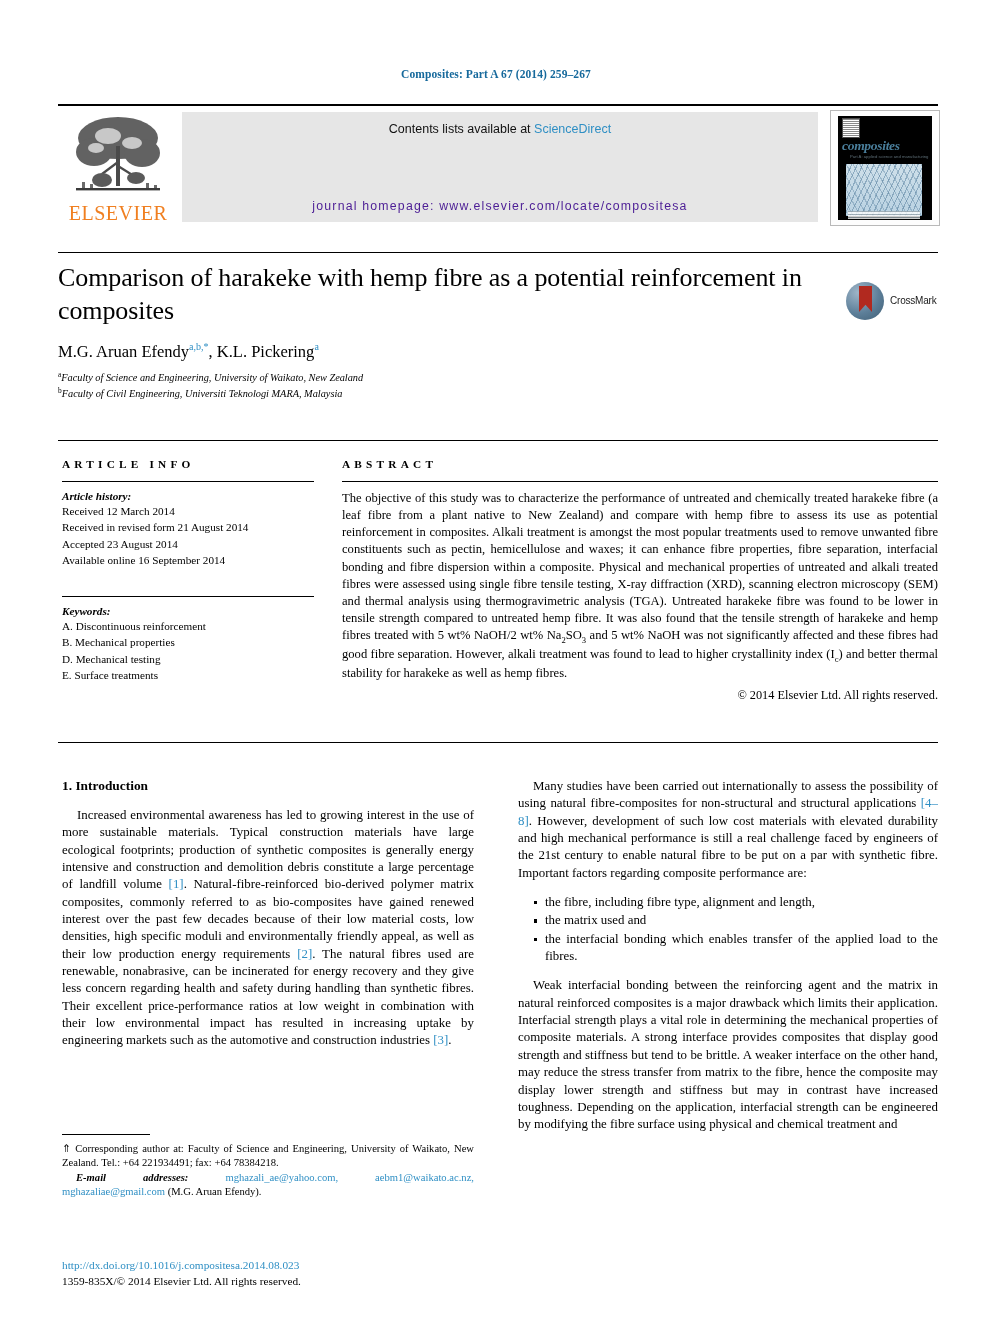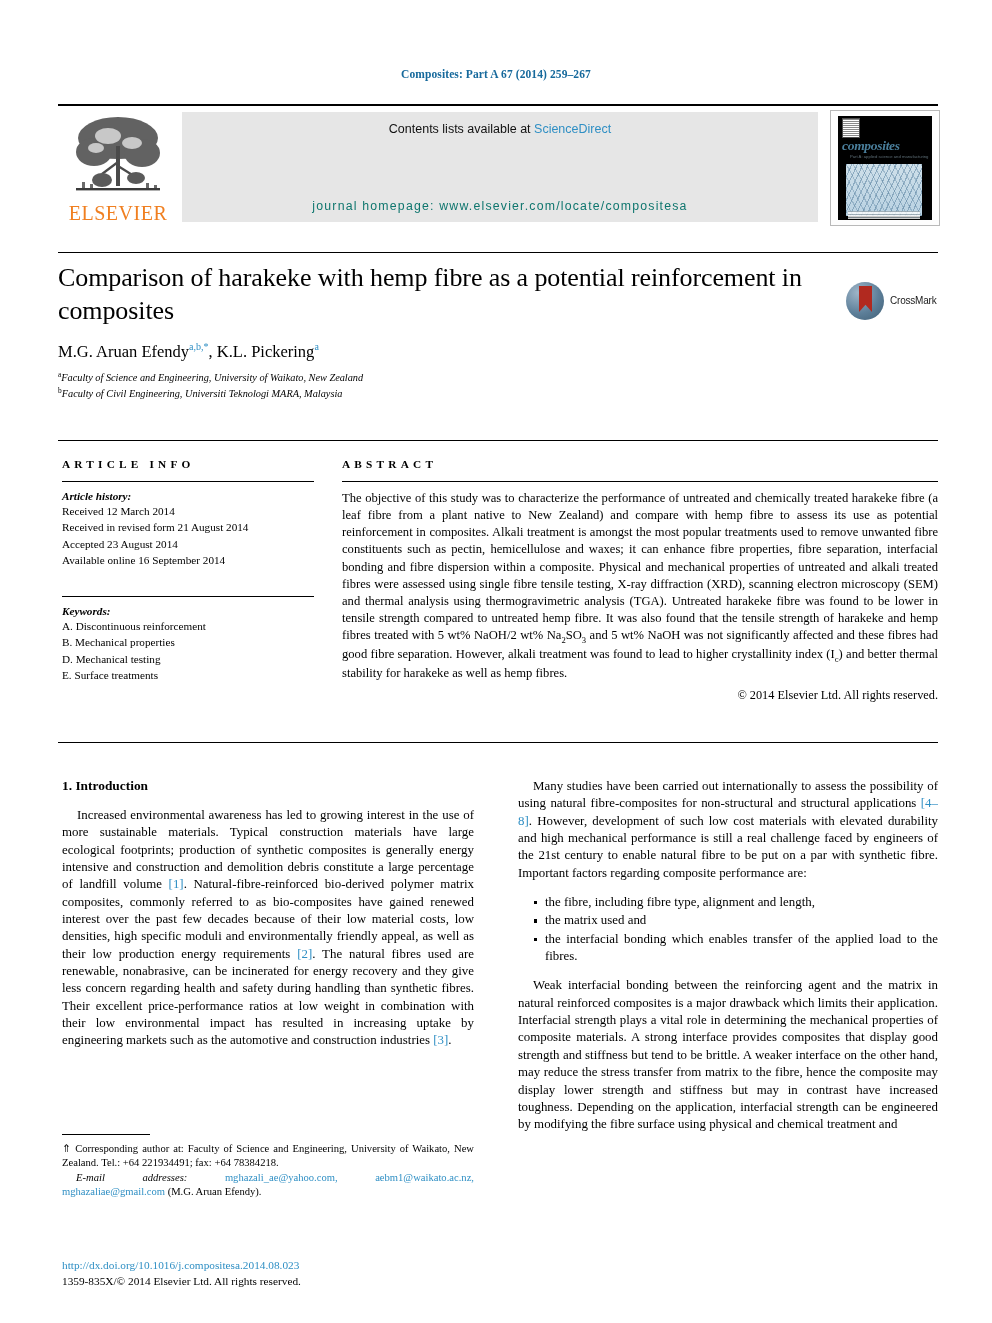--- a/index.html
+++ b/index.html
@@ -87,21 +87,21 @@
     font-size: 31px;
     color: #000;
   }
   .homepage-line {
     position: absolute;
     bottom: 9px; left: 0; width: 100%;
     text-align: center;
     font-family: "Liberation Sans", sans-serif;
     font-size: 12.3px;
     letter-spacing: 1.2px;
-    color: #0f766e;
+    color: #4c1d95;
   }
   .cover-thumb {
     position: absolute;
     left: 772px; top: 4px;
     width: 108px; height: 114px;
     border: 1px solid #b9b9b9;
     background: #fdfdfd;
     overflow: hidden;
   }
   .cover-inner {
@@ -346,21 +346,21 @@
     left: 62px; top: 1142px;
     width: 412px;
   }
   .fn {
     font-family: "Liberation Serif", serif;
     font-size: 10.6px;
     line-height: 1.36;
     text-align: justify;
   }
   .fn .star { letter-spacing: .3px; }
-  .fn em { font-style: italic; font-weight: normal; }
+  .fn em { font-style: italic; font-weight: bold; }
   .mail { color: #2f8fc4; }
   .doiblock {
     position: absolute;
     left: 62px; top: 1258px;
     width: 420px;
     font-family: "Liberation Serif", serif;
     font-size: 11.3px;
     line-height: 1.4;
   }
   .doiblock .doi { color: #2f8fc4; }

